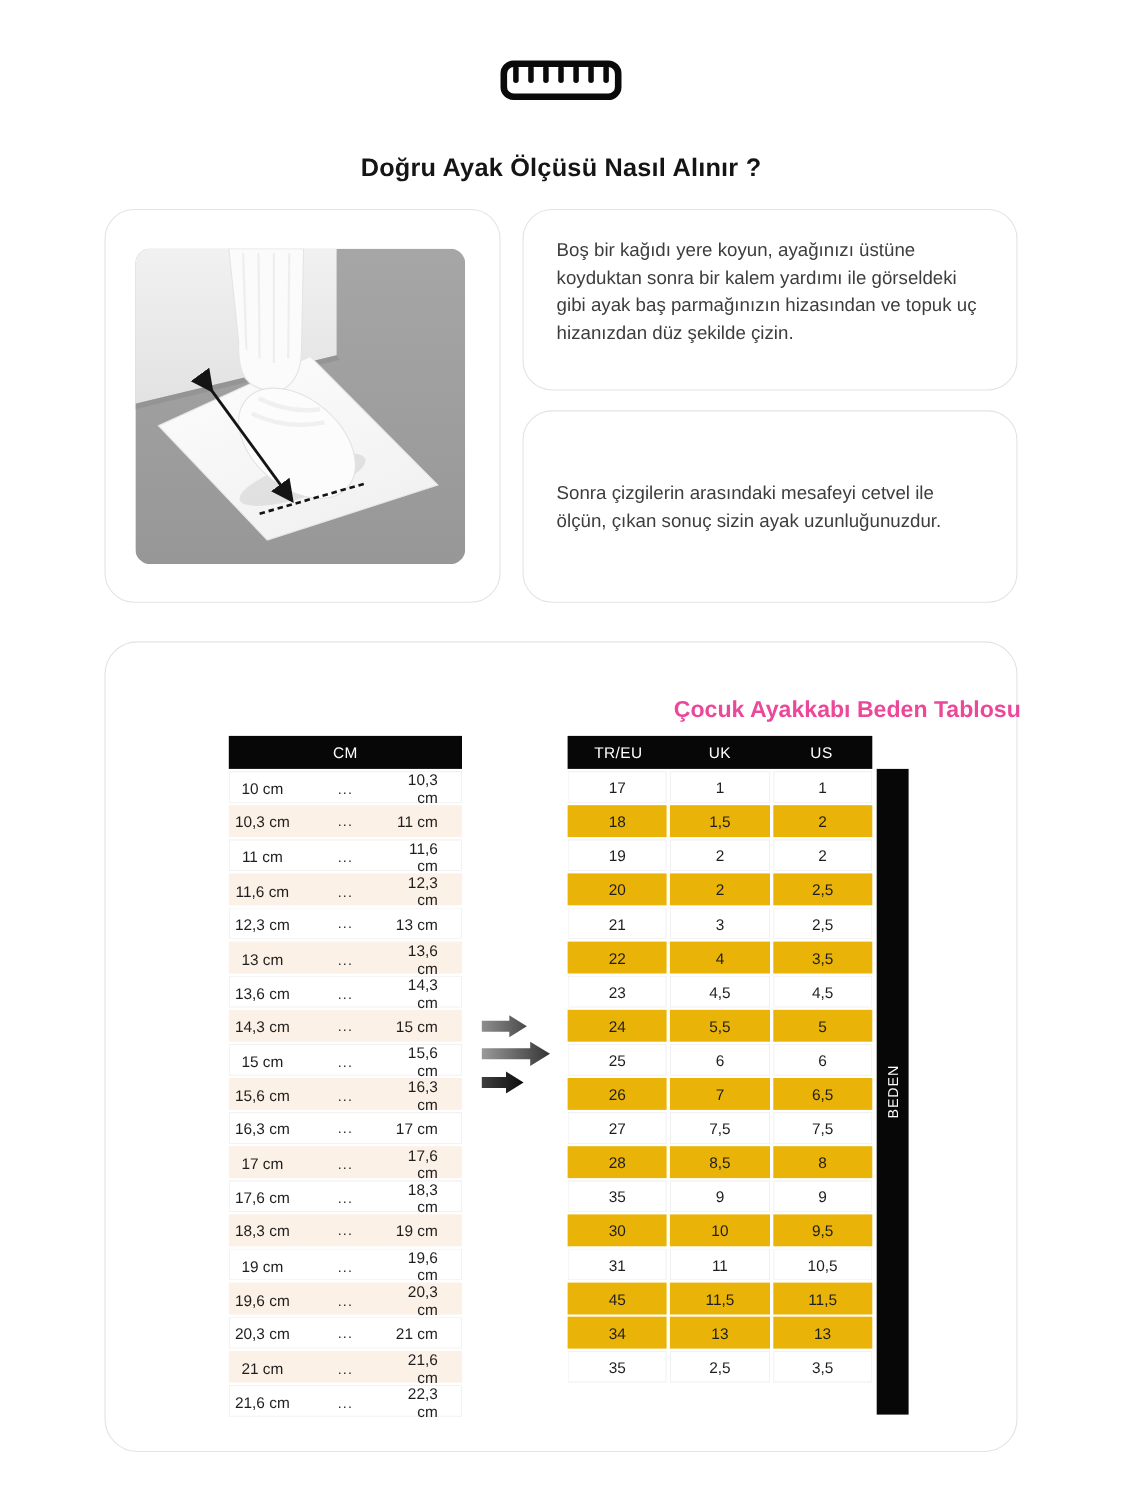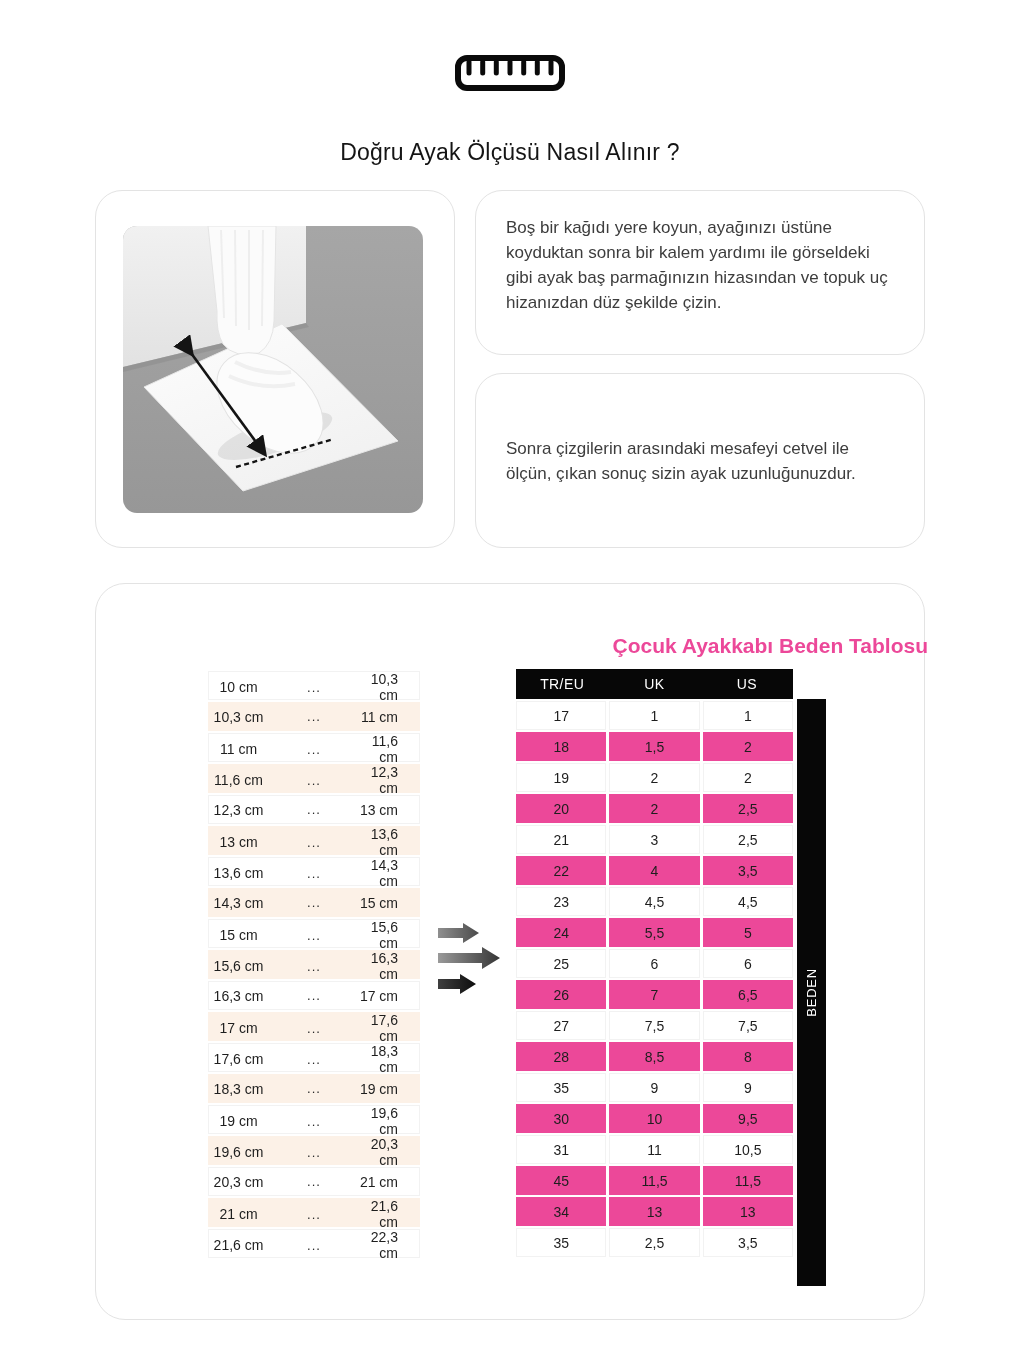--- a/index.html
+++ b/index.html
@@ -2,21 +2,21 @@
 <html><head>
 <meta charset="utf-8">
 <style>
   html,body{margin:0;padding:0;background:#ffffff;}
   body{font-family:"Liberation Sans", sans-serif; -webkit-font-smoothing:antialiased;}
   .page{position:relative;width:1020px;height:1360px;margin:0 auto;background:#ffffff;overflow:hidden;}
 
   
   .ruler-wrap{position:absolute;left:0;top:54px;width:100%;display:flex;justify-content:center;}
   .main-title{position:absolute;left:0;top:124px;width:100%;text-align:center;
-              font-size:23px;font-weight:400;color:#151515;letter-spacing:0.2px;}
+              font-size:23px;font-weight:700;color:#151515;letter-spacing:0.2px;}
 
   .card{position:absolute;background:#fff;border:1px solid #e3e3e3;border-radius:27px;box-sizing:border-box;}
   .photo-card{left:95px;top:190px;width:360px;height:358px;}
   .photo-frame{position:absolute;left:27px;top:35px;width:300px;height:287px;border-radius:14px;overflow:hidden;}
 
   .text-card-1{left:475px;top:190px;width:450px;height:165px;}
   .text-card-2{left:475px;top:373px;width:450px;height:175px;display:flex;align-items:center;}
   .instruction-text{margin:0;padding:24px 30px;font-size:17px;line-height:25px;color:#3d3d3d;}
   .text-card-2 .instruction-text{padding:0 30px;}
 
@@ -40,21 +40,21 @@
   .cm-row .c-from{text-align:center;}
   .cm-row .c-sep{text-align:center;font-size:13px;letter-spacing:1px;color:#2a2a2a;}
   .cm-row .c-to{text-align:right;padding-right:22px;}
 
   .size-row{display:grid;grid-template-columns:repeat(3,1fr);column-gap:3px;height:29px;}
   .size-row span{display:flex;align-items:center;justify-content:center;font-size:14px;color:#1e1e1e;}
 
   .cm-row.plain{background:#ffffff;box-shadow:inset 0 0 0 1px #f2f2f2;}
   .cm-row.alt{background:#fcf1e7;}
   .size-row.plain span{background:#ffffff;box-shadow:inset 0 0 0 1px #f2f2f2;}
-  .size-row.alt span{background:#ec4899;}
+  .size-row.alt span{background:#eab308;}
 
   .beden-bar{position:absolute;left:701px;top:115px;width:29px;height:587px;background:#070707;
              display:flex;align-items:center;justify-content:center;}
   .beden-bar span{color:#ffffff;font-size:13px;letter-spacing:0.8px;
                   writing-mode:vertical-rl;transform:rotate(180deg);}
 
   .arrows-wrap{position:absolute;left:340px;top:338px;}
 </style>
 </head>
 <body>
@@ -133,20 +133,21 @@
     <p class="instruction-text">Sonra çizgilerin arasındaki mesafeyi cetvel ile ölçün, çıkan sonuç sizin ayak uzunluğunuzdur.</p>
   </div>
   <div class="card text-card-1">
     <p class="instruction-text">Boş bir kağıdı yere koyun, ayağınızı üstüne koyduktan sonra bir kalem yardımı ile görseldeki gibi ayak baş parmağınızın hizasından ve topuk uç hizanızdan düz şekilde çizin.</p>
   </div>
 
   <div class="card table-card">
     <h2 class="section-title">Çocuk Ayakkabı Beden Tablosu</h2>
 
     <div class="cm-table">
+      <div class="tbl-header">CM</div>
       <div class="tbl-body">
           <div class="cm-row plain">
     <span class="c-from">10 cm</span>
     <span class="c-sep">...</span>
     <span class="c-to">10,3 cm</span>
   </div>
           <div class="cm-row alt">
     <span class="c-from">10,3 cm</span>
     <span class="c-sep">...</span>
     <span class="c-to">11 cm</span>

